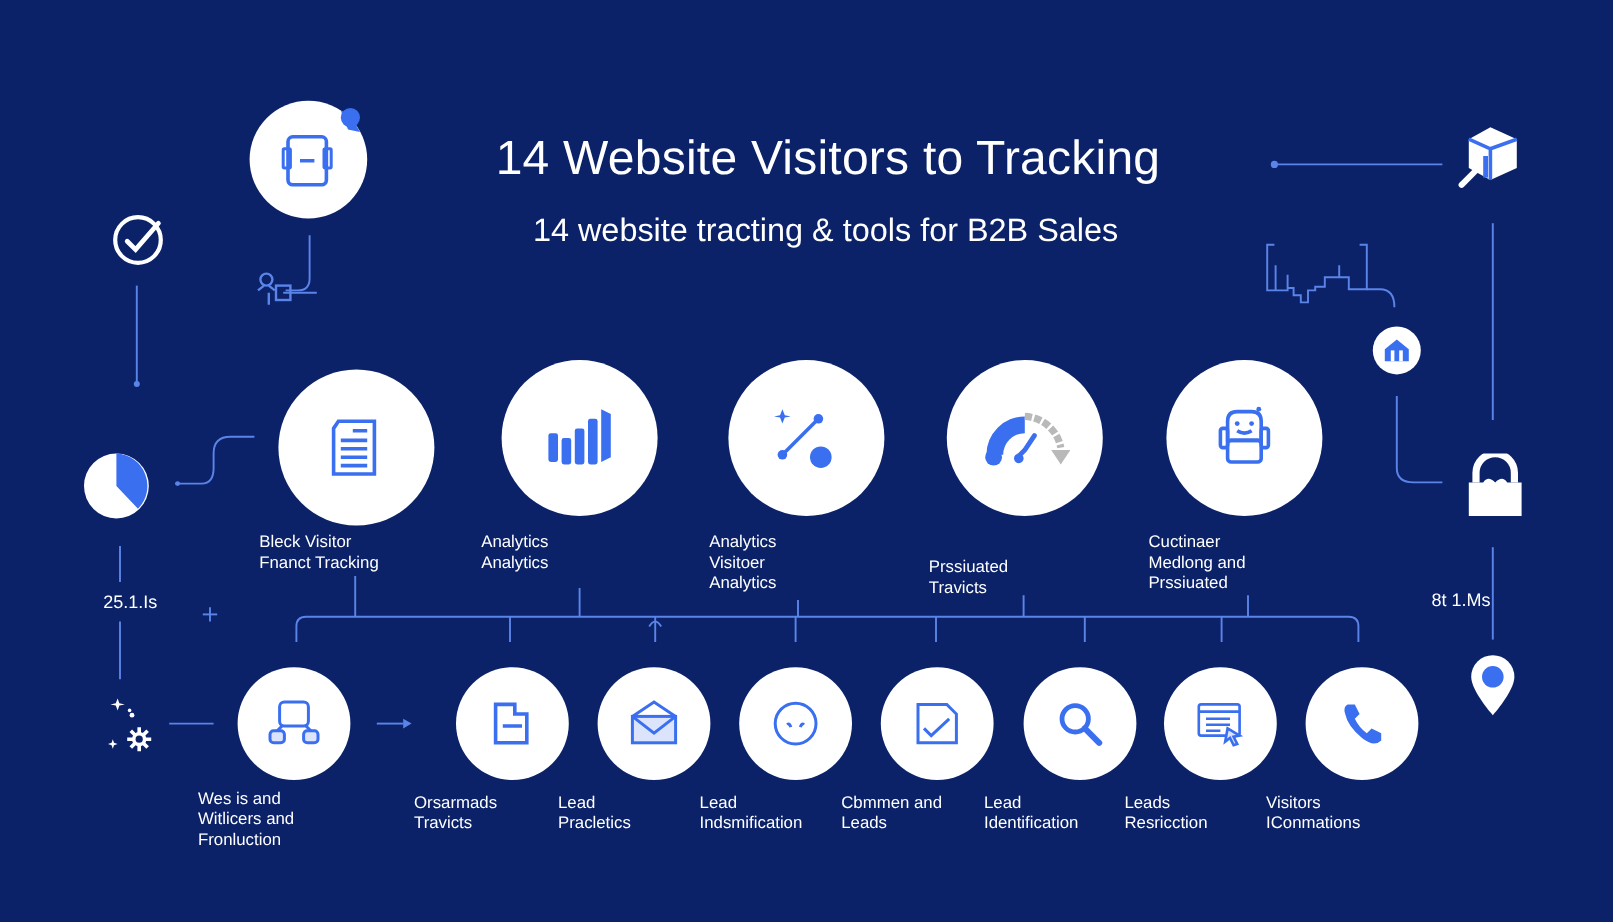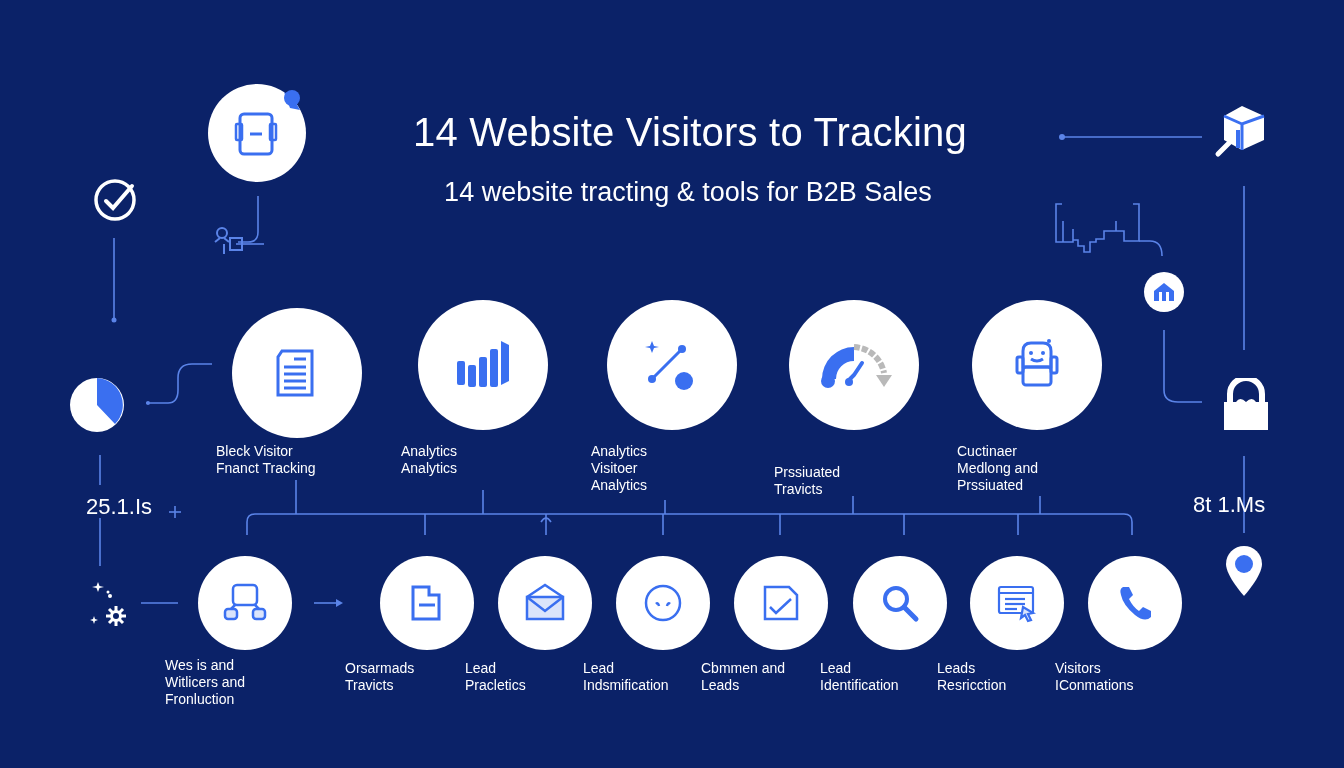--- a/index.html
+++ b/index.html
@@ -21,21 +21,21 @@
   .circle {
     position:absolute; border-radius:50%; background:#ffffff;
     display:flex; align-items:center; justify-content:center;
   }
   .big { width:130px; height:130px; }
   .small { width:94px; height:94px; }
   .label {
     position:absolute; text-align:left; font-size:14px; line-height:17px;
     color:#ffffff; width:160px;
   }
-  .stat { position:absolute; font-size:22px; color:#ffffff; }
+  .stat { position:absolute; font-size:15px; color:#ffffff; }
   svg.lines { position:absolute; left:0; top:0; }
 </style>
 </head>
 <body>
 
 <svg class="lines" width="1344" height="768">
   <g stroke="#5b84e8" stroke-width="1.6" fill="none">
 
     <line x1="114" y1="238" x2="114" y2="318"></line>
 

